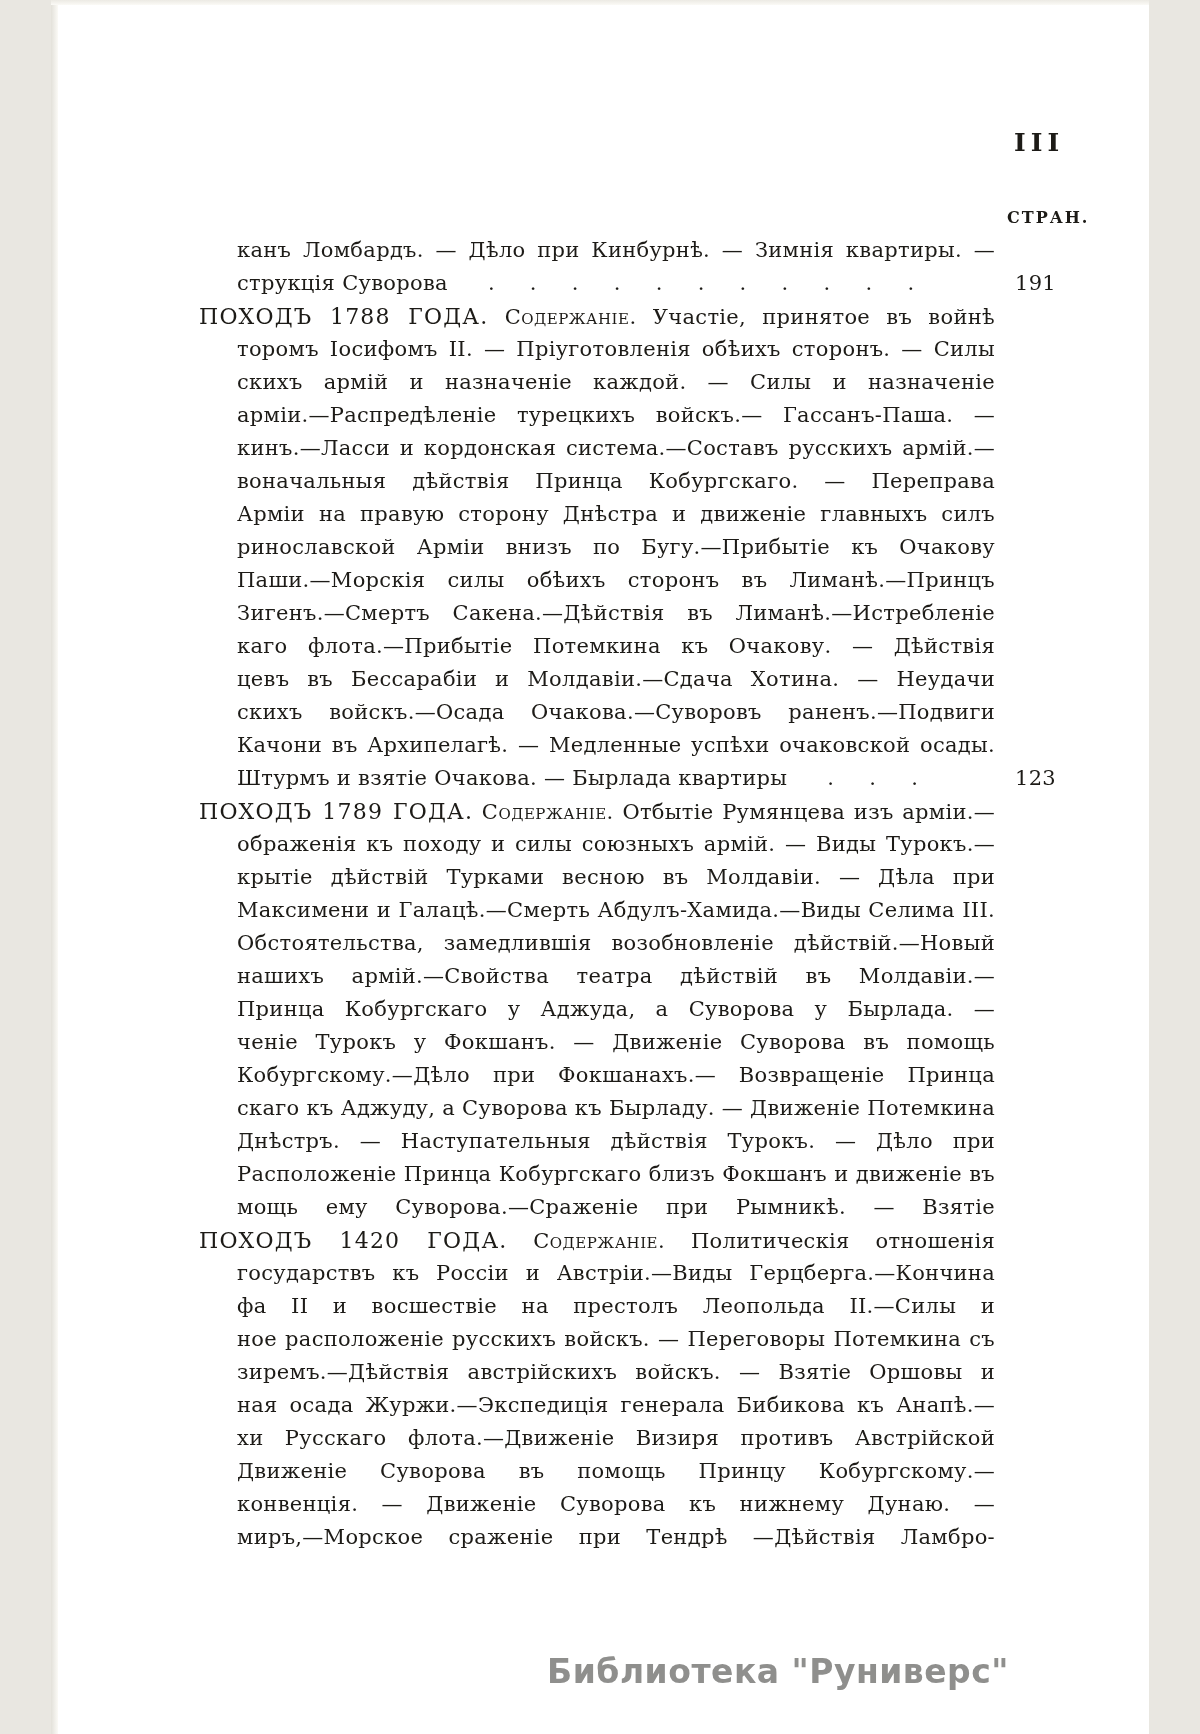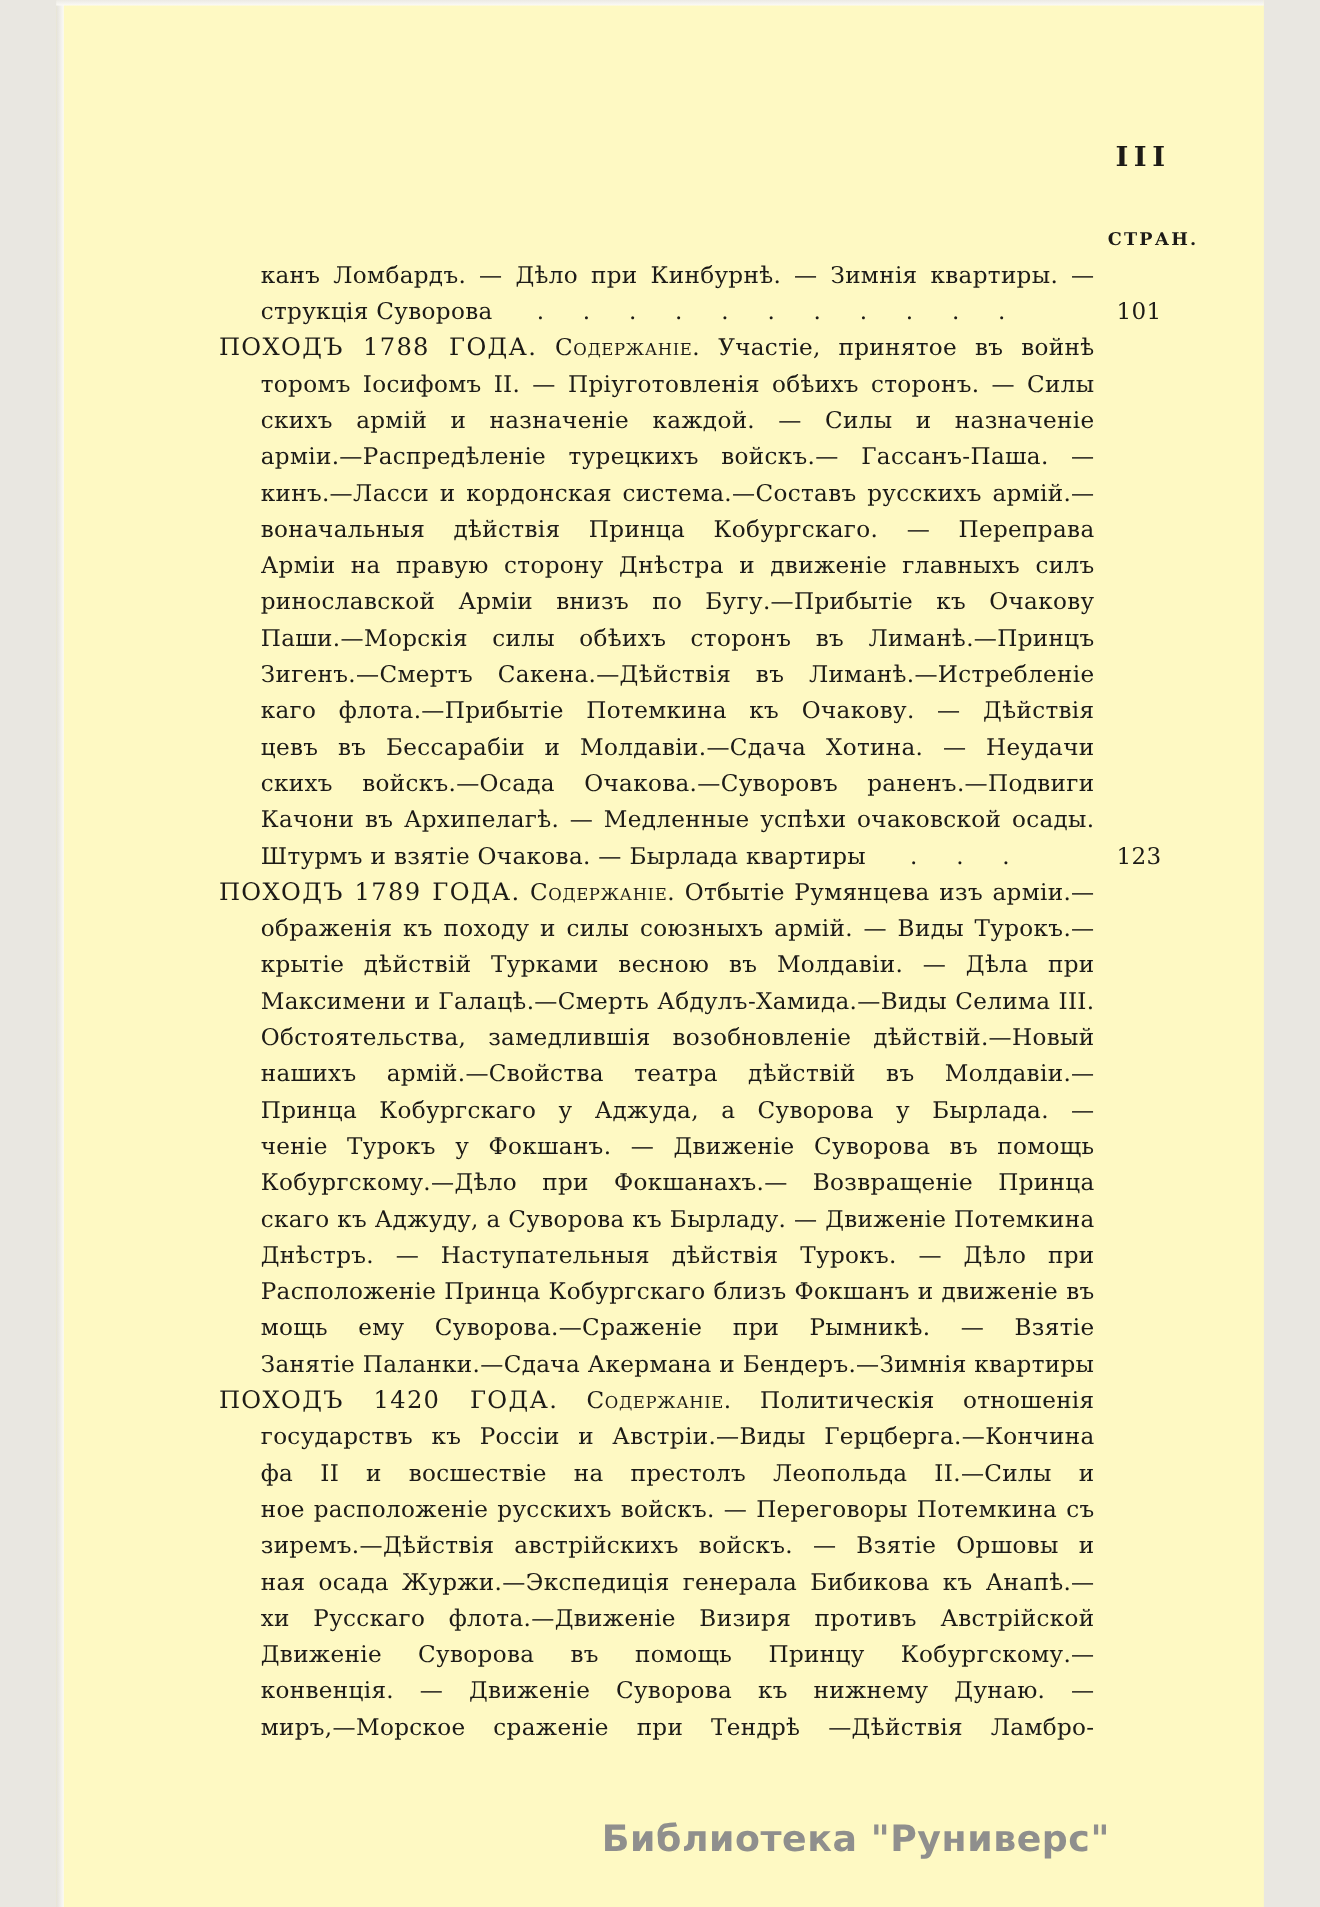--- a/index.html
+++ b/index.html
@@ -1,19 +1,19 @@
 <!DOCTYPE html>
 <html><head>
 <meta charset="utf-8">
 <style>
   html,body{margin:0;padding:0;background:#e9e7e1;}
   .page{
     position:relative;
     width:1098px;height:1734px;
-    background:#fef9c3;
+    background:#ffffff;
     font-family:"DejaVu Serif", serif;
     color:#1d1b17;
     overflow:hidden;
     margin:0 auto;
   }
   .scan-edge{
     position:absolute;left:0;top:0;width:7px;height:100%;
     background:linear-gradient(to right,#e3e1da,#fbfaf6);
   }
   .scan-edge-top{
@@ -86,21 +86,21 @@
   <div class="toc">
 
     <section class="entry">
       <div class="lines">
 
       <div class="line indent">канъ Ломбардъ. — Дѣло при Кинбурнѣ. — Зимнія квартиры. — Ин-</div>
         </div>
       <div class="line indent final">
         <span class="ftext">струкція Суворова</span>
         <span class="dots">. . . . . . . . . . . . . . .</span>
-        <span class="pagenum">101</span>
+        <span class="pagenum">191</span>
       </div>
     </section>
 
     <section class="entry">
       <div class="line first">
         <span class="head">ПОХОДЪ 1788 ГОДА.</span>
         <span class="sub">Содержаніе.</span>
         <span>Участіе, принятое въ войнѣ Импера-</span>
       </div>
       <div class="lines">
@@ -140,25 +140,20 @@
           <div class="line indent">Обстоятельства, замедлившія возобновленіе дѣйствій.—Новый составъ</div>
           <div class="line indent">нашихъ армій.—Свойства театра дѣйствій въ Молдавіи.—Расположеніе</div>
           <div class="line indent">Принца Кобургскаго у Аджуда, а Суворова у Бырлада. — Сосредото-</div>
           <div class="line indent">ченіе Турокъ у Фокшанъ. — Движеніе Суворова въ помощь Принцу</div>
           <div class="line indent">Кобургскому.—Дѣло при Фокшанахъ.— Возвращеніе Принца Кобург-</div>
           <div class="line indent">скаго къ Аджуду, а Суворова къ Бырладу. — Движеніе Потемкина за</div>
           <div class="line indent">Днѣстръ. — Наступательныя дѣйствія Турокъ. — Дѣло при Сальчѣ.—</div>
           <div class="line indent">Расположеніе Принца Кобургскаго близъ Фокшанъ и движеніе въ по-</div>
           <div class="line indent">мощь ему Суворова.—Сраженіе при Рымникѣ. — Взятіе Гаджибея.—</div>
         </div>
-      <div class="line indent final">
-        <span class="ftext">Занятіе Паланки.—Сдача Акермана и Бендеръ.—Зимнія квартиры</span>
-        <span class="dots">.</span>
-        <span class="pagenum">165</span>
-      </div>
     </section>
 
     <section class="entry">
       <div class="line first">
         <span class="head">ПОХОДЪ 1420 ГОДА.</span>
         <span class="sub">Содержаніе.</span>
         <span>Политическія отношенія Европейскихъ</span>
       </div>
       <div class="lines">
 

